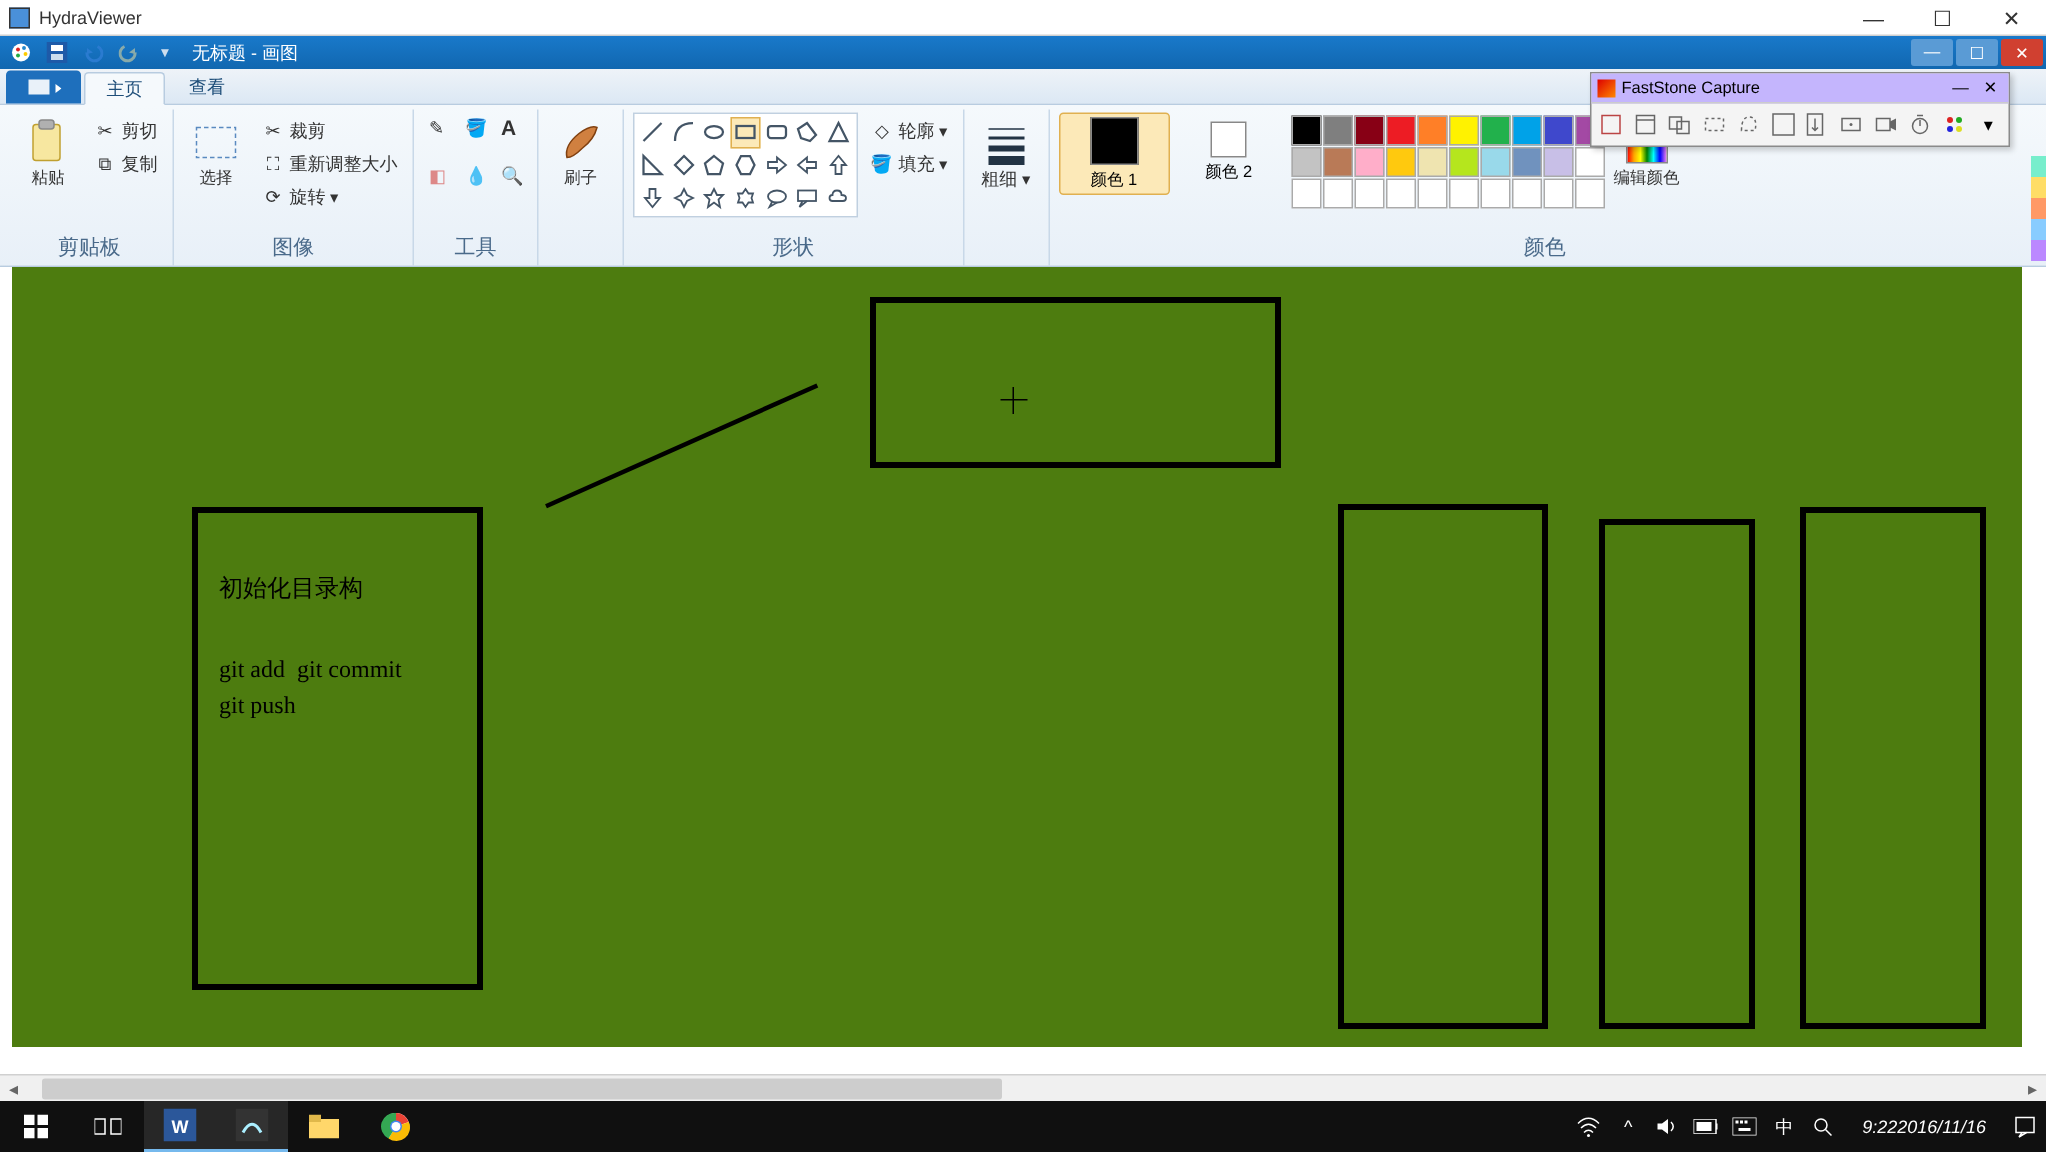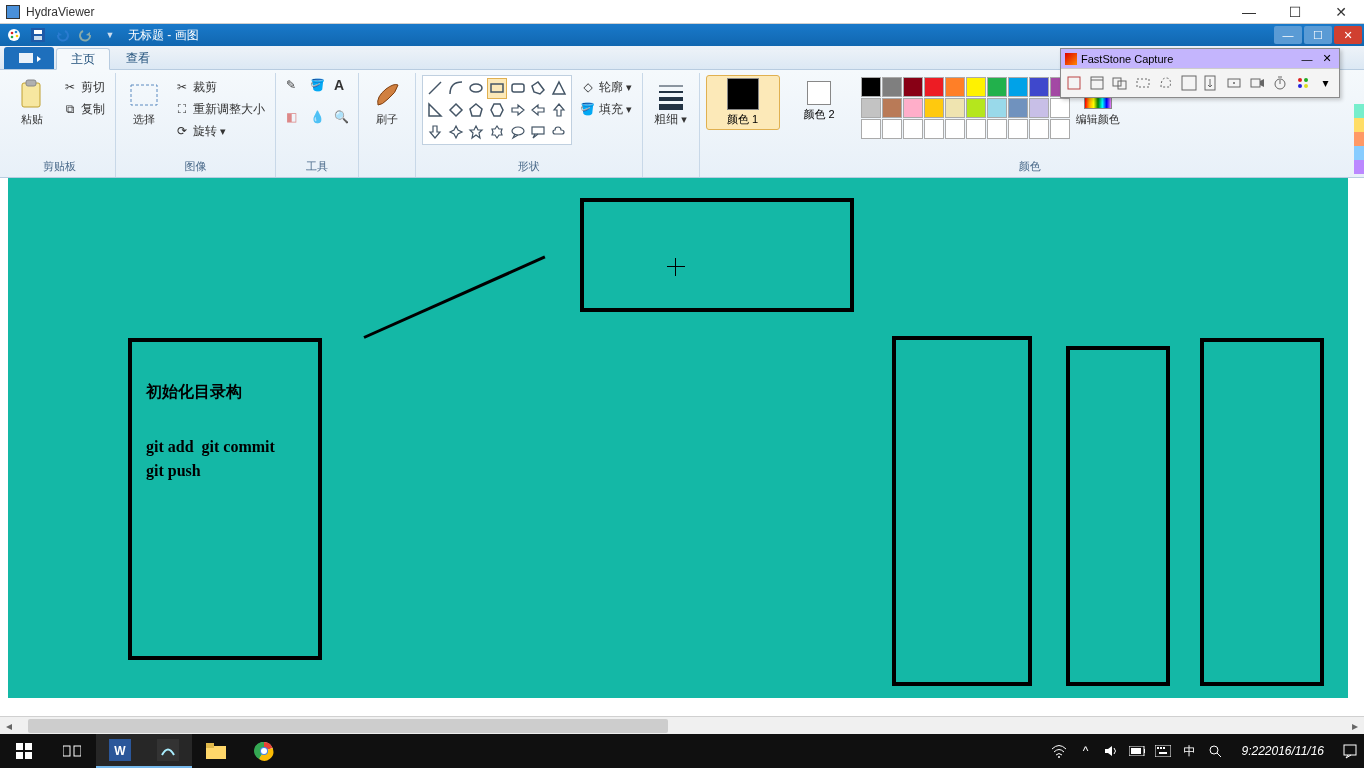--- a/index.html
+++ b/index.html
@@ -28,21 +28,21 @@
 .tab-row{height:24px;background:linear-gradient(#eef3f8,#dce8f4);display:flex;align-items:flex-end;padding-left:0;border-bottom:1px solid #b8cce0;}
 .file-tab{width:50px;height:22px;background:#1e6fbc;margin-left:4px;border-radius:3px 3px 0 0;display:flex;align-items:center;justify-content:center;}
 .file-tab svg{display:block;}
 .tab{height:22px;padding:0 14px;display:flex;align-items:center;color:#1e4e79;border-radius:3px 3px 0 0;margin-left:2px;}
 .tab.active{background:#f5f9fc;border:1px solid #b8cce0;border-bottom:1px solid #f5f9fc;position:relative;top:1px;}
 
 
 .ribbon{height:108px;background:linear-gradient(#f5f9fc,#e8f0f8);border-bottom:1px solid #b8cce0;display:flex;padding:3px 4px 0 4px;}
 .group{border-right:1px solid #c8d8e8;padding:0 6px;display:flex;flex-direction:column;height:100%;}
 .group-body{flex:1;display:flex;align-items:flex-start;gap:4px;padding-top:2px;}
-.group-label{text-align:center;color:#4a6a8a;font-size:11px;padding:2px 0 3px 0;}
+.group-label{text-align:center;color:#4a6a8a;font-size:14px;padding:2px 0 3px 0;}
 .big-btn{width:44px;display:flex;flex-direction:column;align-items:center;gap:2px;padding-top:4px;}
 .big-btn .ico{width:32px;height:32px;display:flex;align-items:center;justify-content:center;}
 .big-btn .lbl{font-size:11px;color:#333;text-align:left;line-height:12px;}
 .small-row{display:flex;flex-direction:column;gap:2px;padding-top:2px;}
 .small-btn{height:20px;display:flex;align-items:center;gap:3px;padding:0 4px;font-size:11px;color:#333;white-space:nowrap;}
 .small-btn .si{width:16px;height:16px;display:inline-flex;align-items:center;justify-content:center;}
 
 
 .shapes-gallery{width:150px;height:70px;background:#fff;border:1px solid #c0d0e0;display:grid;grid-template-columns:repeat(7,1fr);grid-template-rows:repeat(3,1fr);padding:2px;gap:1px;}
 .shape-cell{display:flex;align-items:center;justify-content:center;}
@@ -51,21 +51,21 @@
 
 .palette{display:grid;grid-template-columns:repeat(10,20px);grid-template-rows:repeat(3,20px);gap:1px;padding:2px;}
 .sw{width:20px;height:20px;border:1px solid #aaa;}
 .cur-color{width:32px;height:32px;border:1px solid #888;}
 .color-slot{display:flex;flex-direction:column;align-items:center;gap:2px;padding:2px 20px;}
 .color-slot.active{background:#fce9b8;border:1px solid #e0b050;border-radius:3px;}
 .rainbow{width:28px;height:28px;background:linear-gradient(90deg,red,orange,yellow,green,cyan,blue,violet);border:1px solid #888;}
 
 
 .canvas-wrap{position:absolute;left:0;right:0;top:178px;bottom:52px;background:#fff;}
-.canvas{position:absolute;left:8px;top:0;width:1340px;height:520px;background:#14b8a6;font-weight:bold;}
+.canvas{position:absolute;left:8px;top:0;width:1340px;height:520px;background:#4d7c0f;}
 .rect{position:absolute;border:4px solid #000;}
 .drawn-text{position:absolute;font-size:16px;font-family:"Microsoft YaHei";color:#000;white-space:pre;}
 .line{position:absolute;background:#000;transform-origin:0 50%;}
 
 
 .cross{position:absolute;width:18px;height:18px;}
 .cross:before,.cross:after{content:"";position:absolute;background:#000;}
 .cross:before{left:8px;top:0;width:1px;height:18px;}
 .cross:after{top:8px;left:0;height:1px;width:18px;}
 

